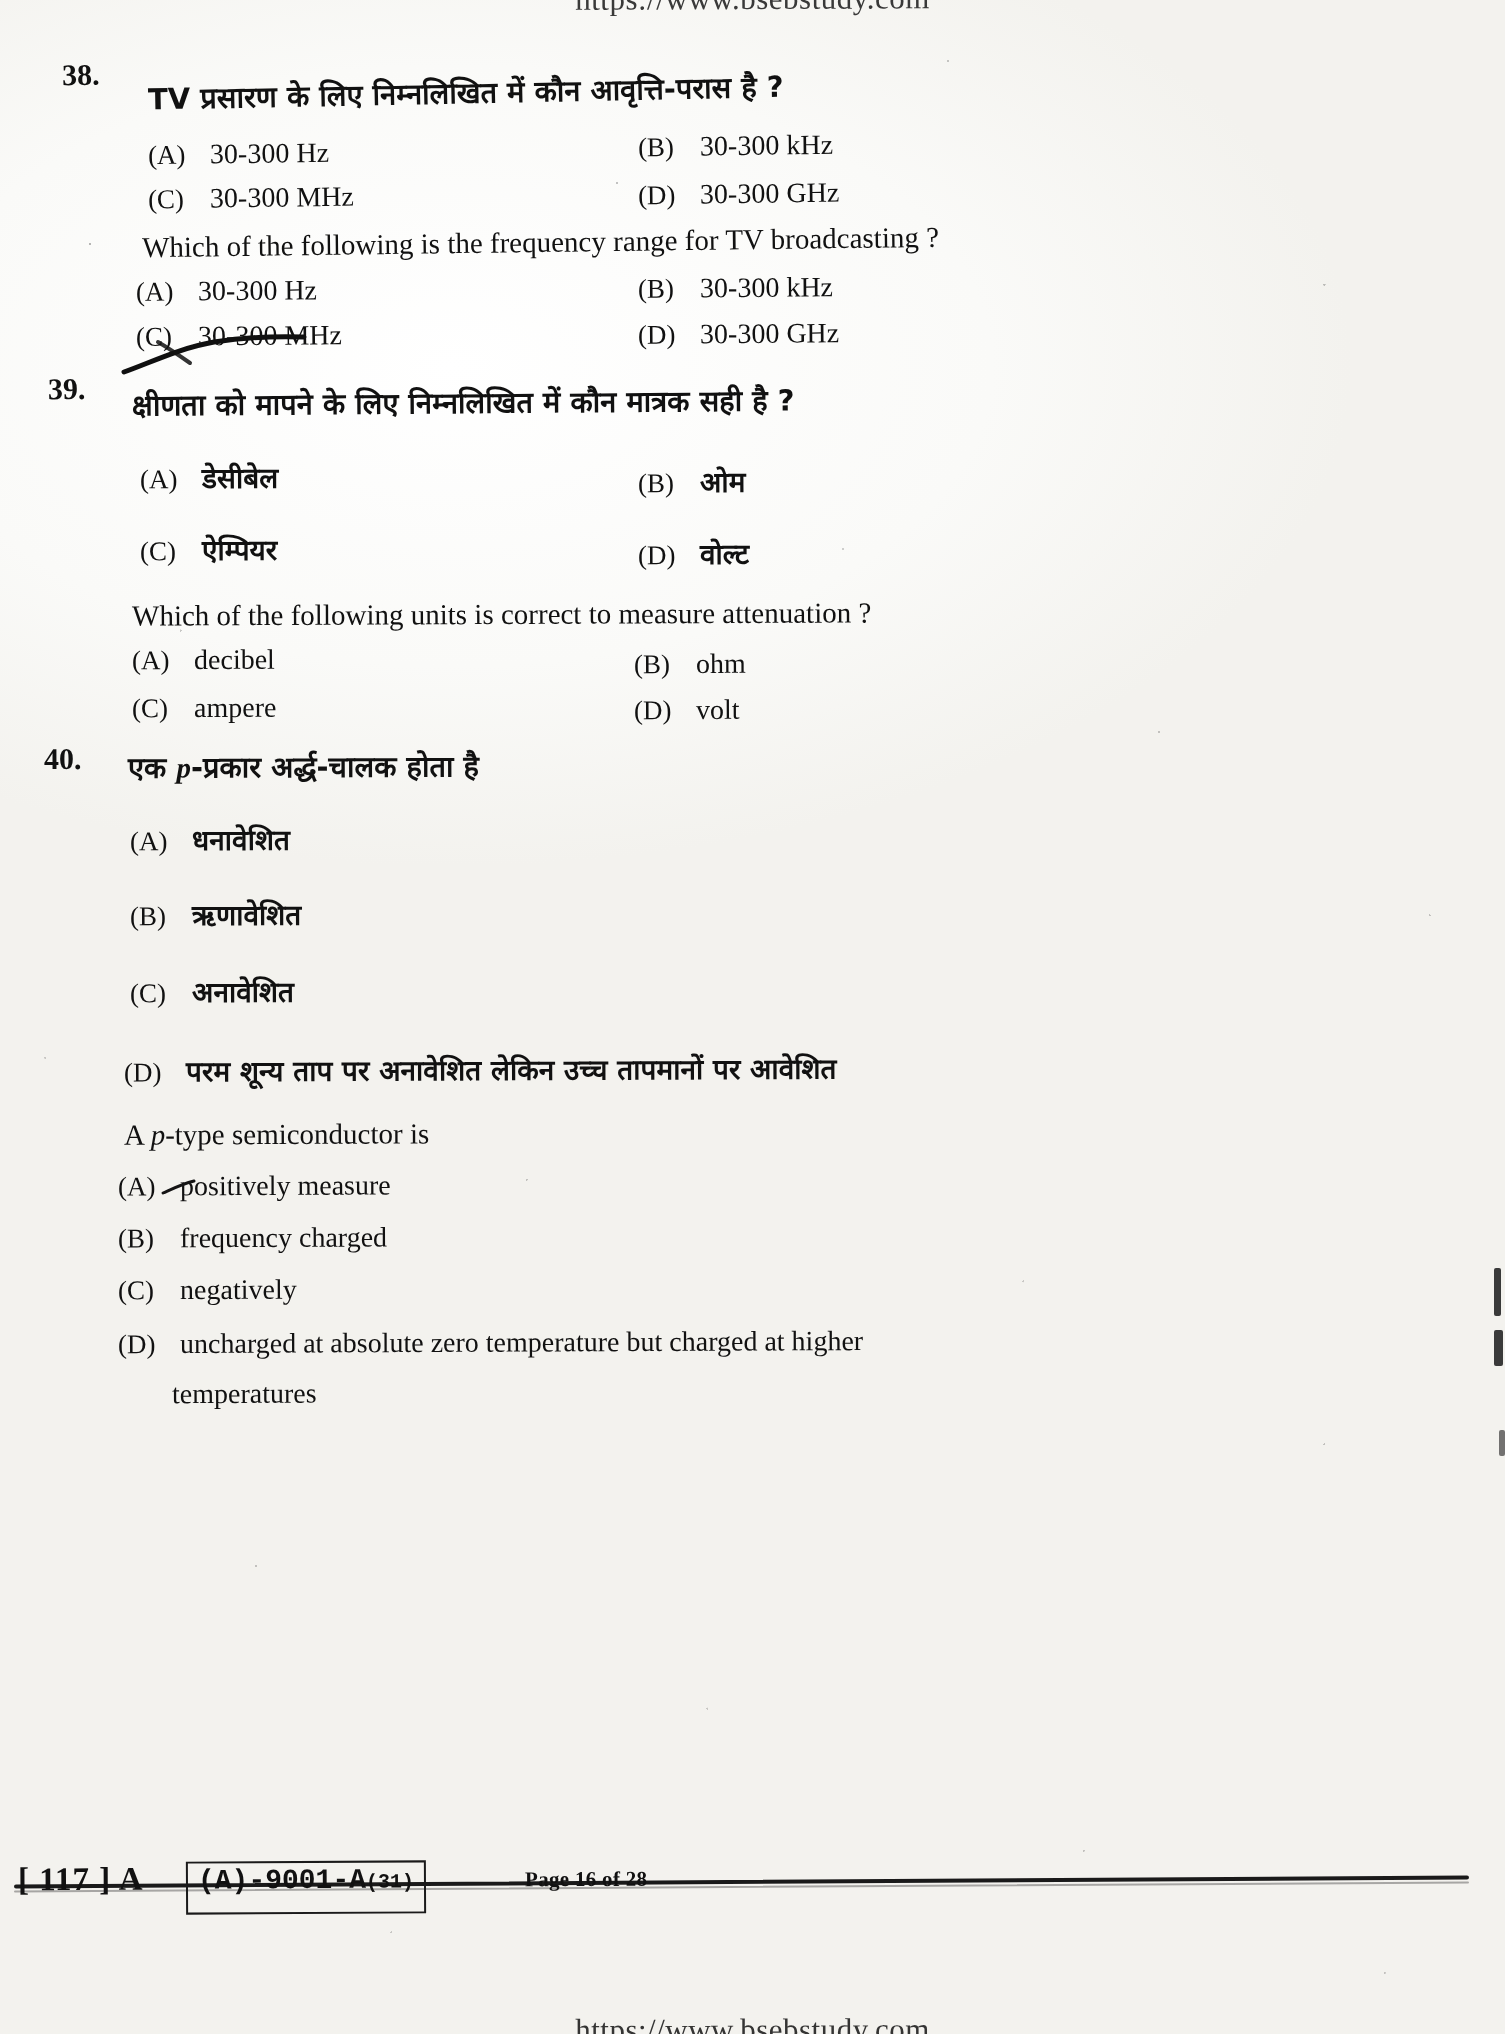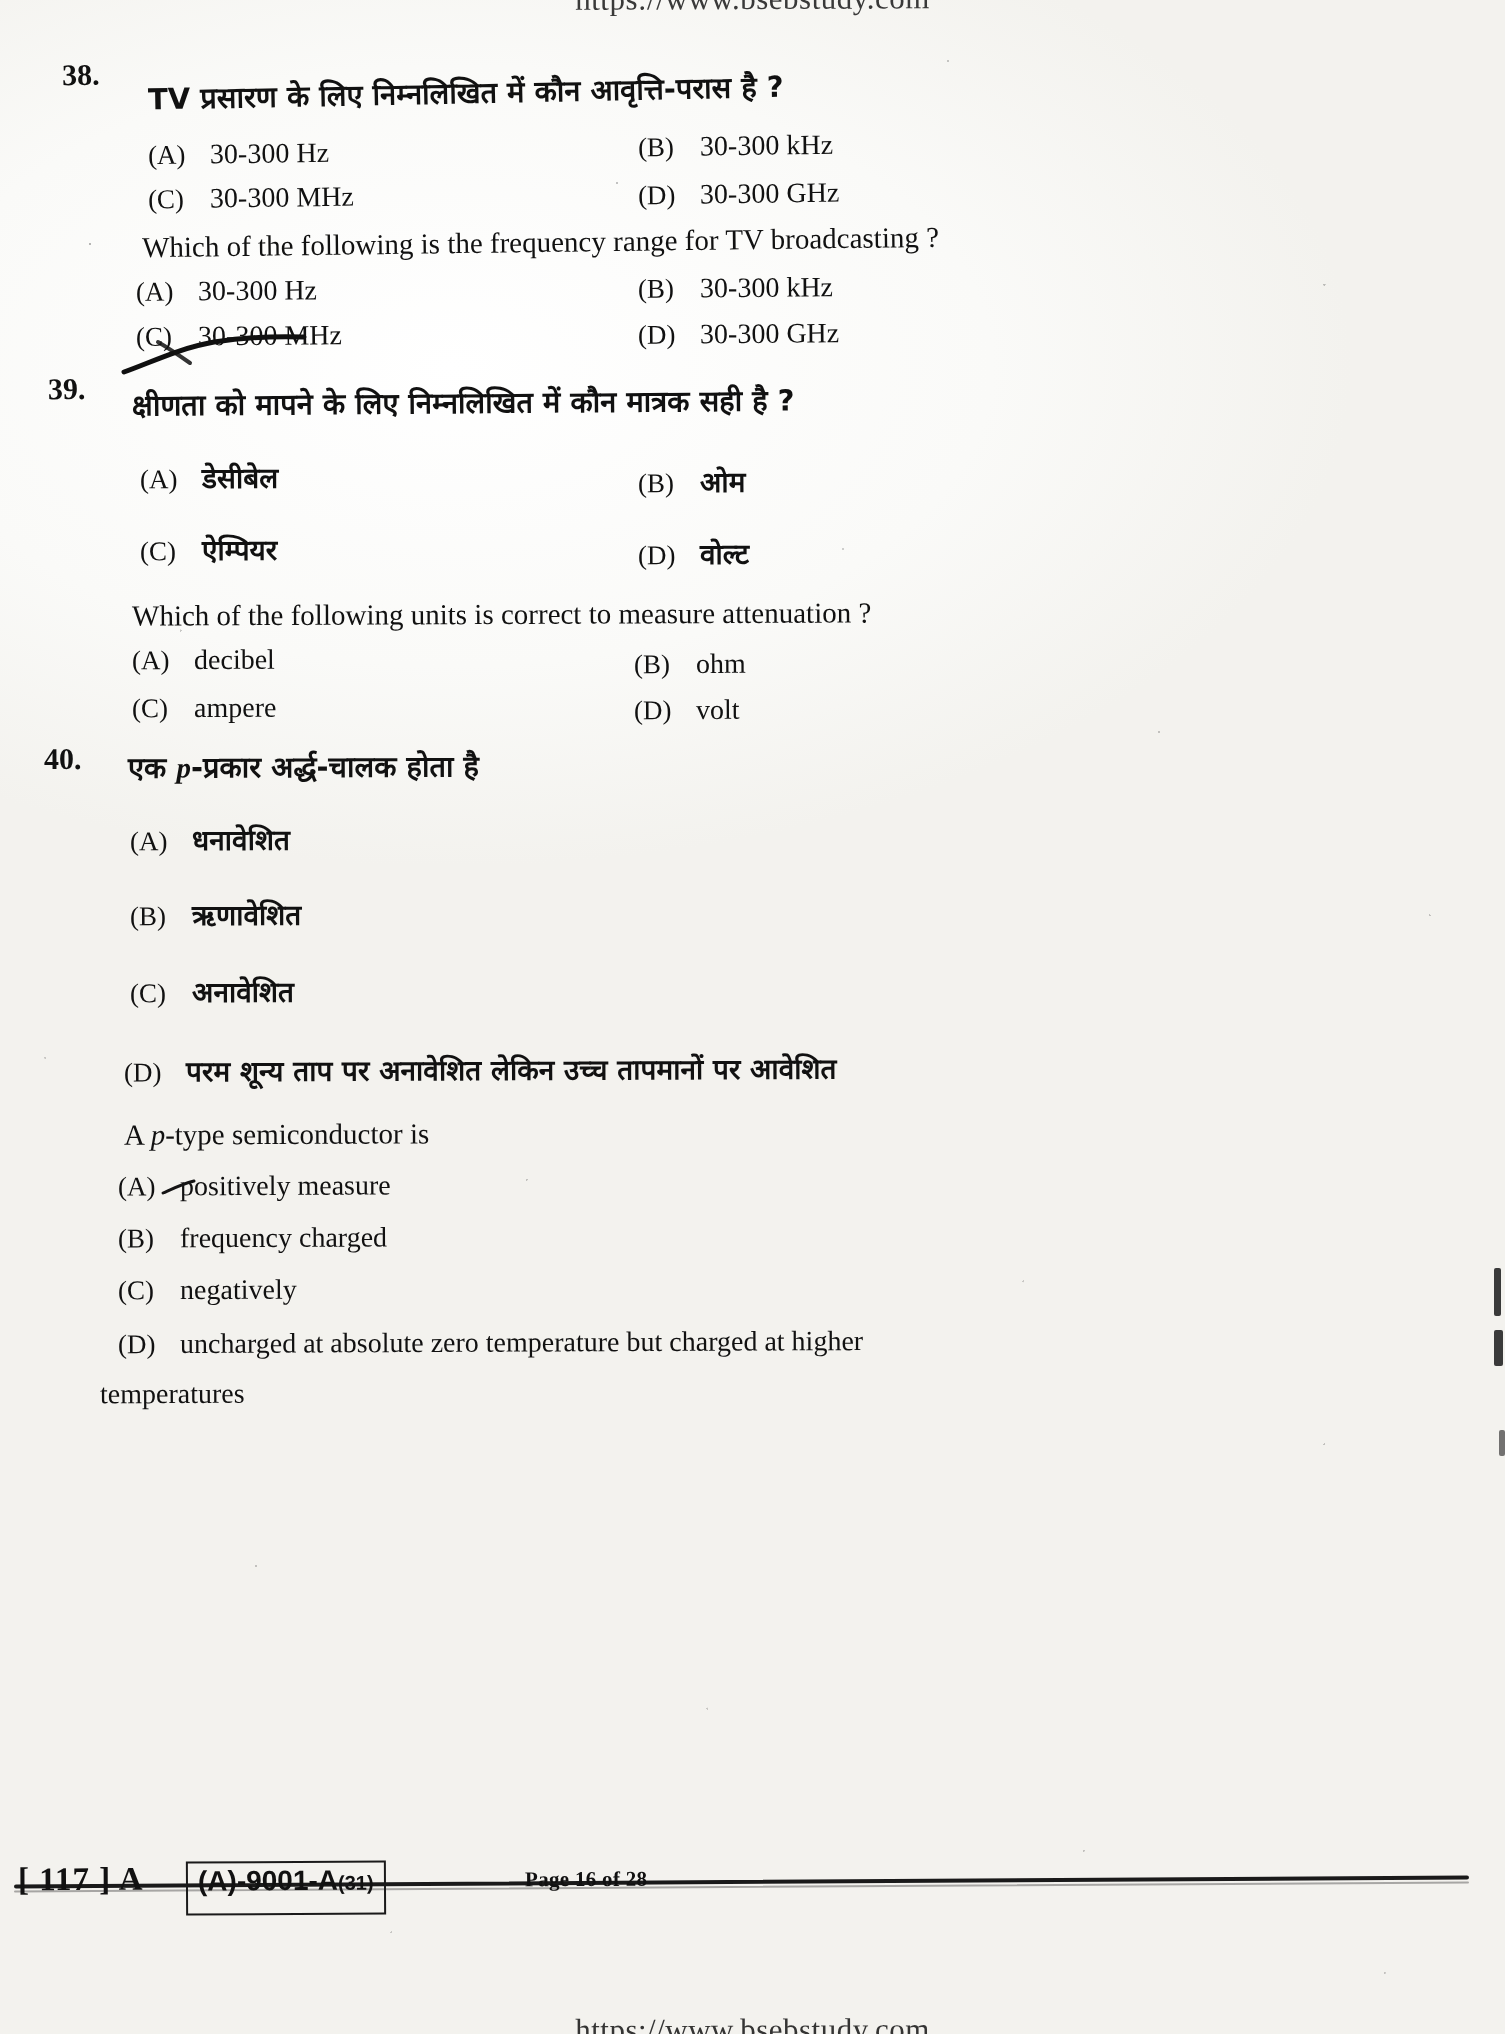--- a/index.html
+++ b/index.html
@@ -171,21 +171,21 @@
     font-size: 33px;
     font-weight: bold;
     letter-spacing: 1px;
   }
   .paper-code {
     position: absolute;
     left: 186px;
     top: 4px;
     border: 2px solid #1a1a1a;
     padding: 2px 10px 16px 10px;
-    font-family: Liberation Sans, sans-serif;
+    font-family: Liberation Mono, monospace;
     font-size: 28px;
     font-weight: bold;
     white-space: nowrap;
     transform: rotate(-0.3deg);
   }
   .paper-code .sub { font-size: 20px; }
   .page-label {
     position: absolute;
     left: 525px;
     top: 10px;
@@ -339,21 +339,21 @@
       <span class="val-en">frequency charged</span>
     </div>
     <div class="opt sk4" style="left:118px; top:1274px;">
       <span class="lab">(C)</span>
       <span class="val-en">negatively</span>
     </div>
     <div class="opt sk4" style="left:118px; top:1326px; width:1050px;">
       <span class="lab">(D)</span>
       <span class="val-en">uncharged  at  absolute  zero  temperature  but  charged  at  higher</span>
     </div>
-    <div class="opt sk4" style="left:100px; top:1378px;flex-direction:column;">
+    <div class="opt sk4" style="left:110px; top:1378px;">
       <span class="lab"></span>
       <span class="val-en">temperatures</span>
     </div>
 
     <svg class="pen-mark" style="left:160px; top:1176px;" width="46" height="24" viewBox="0 0 46 24">
       <path d="M3 17 C 12 13, 22 8, 34 5" stroke="#151515" stroke-width="3" fill="none" stroke-linecap="round"></path>
     </svg>
   </div>
 
   <div class="footer-rule"></div>

